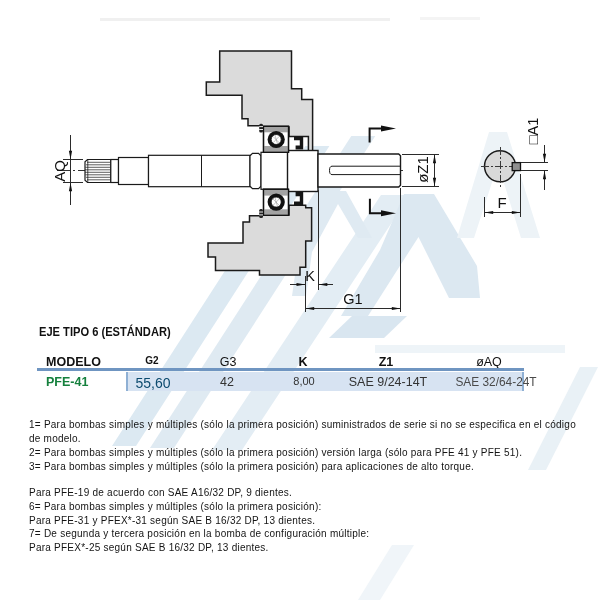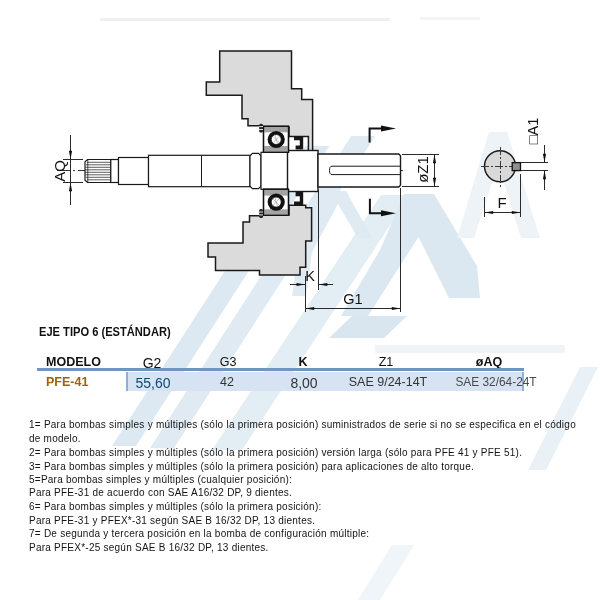--- a/index.html
+++ b/index.html
@@ -180,43 +180,42 @@
 <polygon points="484.5,212.5 493.2,210.9 493.2,214.1" fill="#111"></polygon>
 <polygon points="520.5,212.5 511.8,210.9 511.8,214.1" fill="#111"></polygon>
 
 <text x="502" y="208" text-anchor="middle" font-size="15" fill="#111" font-family="Liberation Sans,sans-serif">F</text>
 
 </svg>
 
 <div class="abs" style="left:38.5px;top:325px;font-size:12.5px;font-weight:bold;color:#111;white-space:nowrap;transform:scaleX(0.89);transform-origin:0 0">EJE TIPO 6 (ESTÁNDAR)</div>
 
 <div class="abs" style="left:46px;top:354.5px;font-size:12.5px;font-weight:bold;color:#111;white-space:nowrap">MODELO</div>
-<div class="abs" style="left:152px;top:354.5px;font-size:14px;font-weight:normal;color:#111;transform:translateX(-50%)">G2</div>
+<div class="abs" style="left:152px;top:354.5px;font-size:10px;font-weight:bold;color:#111;transform:translateX(-50%)">G2</div>
 <div class="abs" style="left:228px;top:354.5px;font-size:12.5px;font-weight:normal;color:#111;transform:translateX(-50%)">G3</div>
 <div class="abs" style="left:303px;top:354.5px;font-size:12.5px;font-weight:bold;color:#111;transform:translateX(-50%)">K</div>
-<div class="abs" style="left:386px;top:354.5px;font-size:12.5px;font-weight:normal;color:#111;transform:translateX(-50%)">Z1</div>
-<div class="abs" style="left:489px;top:354.5px;font-size:12.5px;font-weight:bold;color:#111;transform:translateX(-50%)">øAQ</div>
+<div class="abs" style="left:386px;top:354.5px;font-size:12.5px;font-weight:bold;color:#111;transform:translateX(-50%)">Z1</div>
+<div class="abs" style="left:489px;top:354.5px;font-size:12.5px;font-weight:normal;color:#111;transform:translateX(-50%)">øAQ</div>
 
 <div class="abs" style="left:36.5px;top:368px;width:487.5px;height:2.8px;background:#6f95c1"></div>
 
 <div class="abs" style="left:126.3px;top:371.5px;width:397.2px;height:19px;background:#d7e3f2"></div>
 <div class="abs" style="left:126.3px;top:371.5px;width:1.8px;height:19px;background:#8fb0d4"></div>
 <div class="abs" style="left:522.2px;top:371.5px;width:1.8px;height:19px;background:#8fb0d4"></div>
 
-<div class="abs" style="left:46px;top:375px;font-size:12.5px;font-weight:bold;color:#a16207;white-space:nowrap">PFE-41</div>
+<div class="abs" style="left:46px;top:375px;font-size:12.5px;font-weight:bold;color:#15803d;white-space:nowrap">PFE-41</div>
 <div class="abs" style="left:153px;top:375px;font-size:14px;color:#0c4a6e;transform:translateX(-50%)">55,60</div>
 <div class="abs" style="left:227px;top:375px;font-size:12.5px;color:#333;transform:translateX(-50%)">42</div>
-<div class="abs" style="left:304px;top:375px;font-size:14px;color:#333;transform:translateX(-50%)">8,00</div>
+<div class="abs" style="left:304px;top:375px;font-size:11px;color:#333;transform:translateX(-50%)">8,00</div>
 <div class="abs" style="left:388px;top:375px;font-size:12.5px;color:#333;white-space:nowrap;transform:translateX(-50%)">SAE 9/24-14T</div>
 <div class="abs" style="left:496px;top:375px;font-size:12.5px;color:#4a4a4a;white-space:nowrap;transform:translateX(-50%) scaleX(0.95)">SAE 32/64-24T</div>
 
 <div class="fn" style="top:418.5px">1= Para bombas simples y múltiples (sólo la primera posición) suministrados de serie si no se especifica en el código</div>
 <div class="fn" style="top:432.5px">de modelo.</div>
 <div class="fn" style="top:446.5px">2= Para bombas simples y múltiples (sólo la primera posición) versión larga (sólo para PFE 41 y PFE 51).</div>
 <div class="fn" style="top:460.5px">3= Para bombas simples y múltiples (sólo la primera posición) para aplicaciones de alto torque.</div>
-<div class="fn" style="top:473.8px">5=Para bombas simples y múltiples (cualquier posición):</div>
-<div class="fn" style="top:486.8px">Para PFE-31 de acuerdo con SAE A16/32 DP, 9 dientes.</div>
+<div class="fn" style="top:486.8px">Para PFE-19 de acuerdo con SAE A16/32 DP, 9 dientes.</div>
 <div class="fn" style="top:500.8px">6= Para bombas simples y múltiples (sólo la primera posición):</div>
 <div class="fn" style="top:514.8px">Para PFE-31 y PFEX*-31 según SAE B 16/32 DP, 13 dientes.</div>
 <div class="fn" style="top:528.1px">7= De segunda y tercera posición en la bomba de configuración múltiple:</div>
 <div class="fn" style="top:542.1px">Para PFEX*-25 según SAE B 16/32 DP, 13 dientes.</div>
 
 </div>
 
 </body></html>

